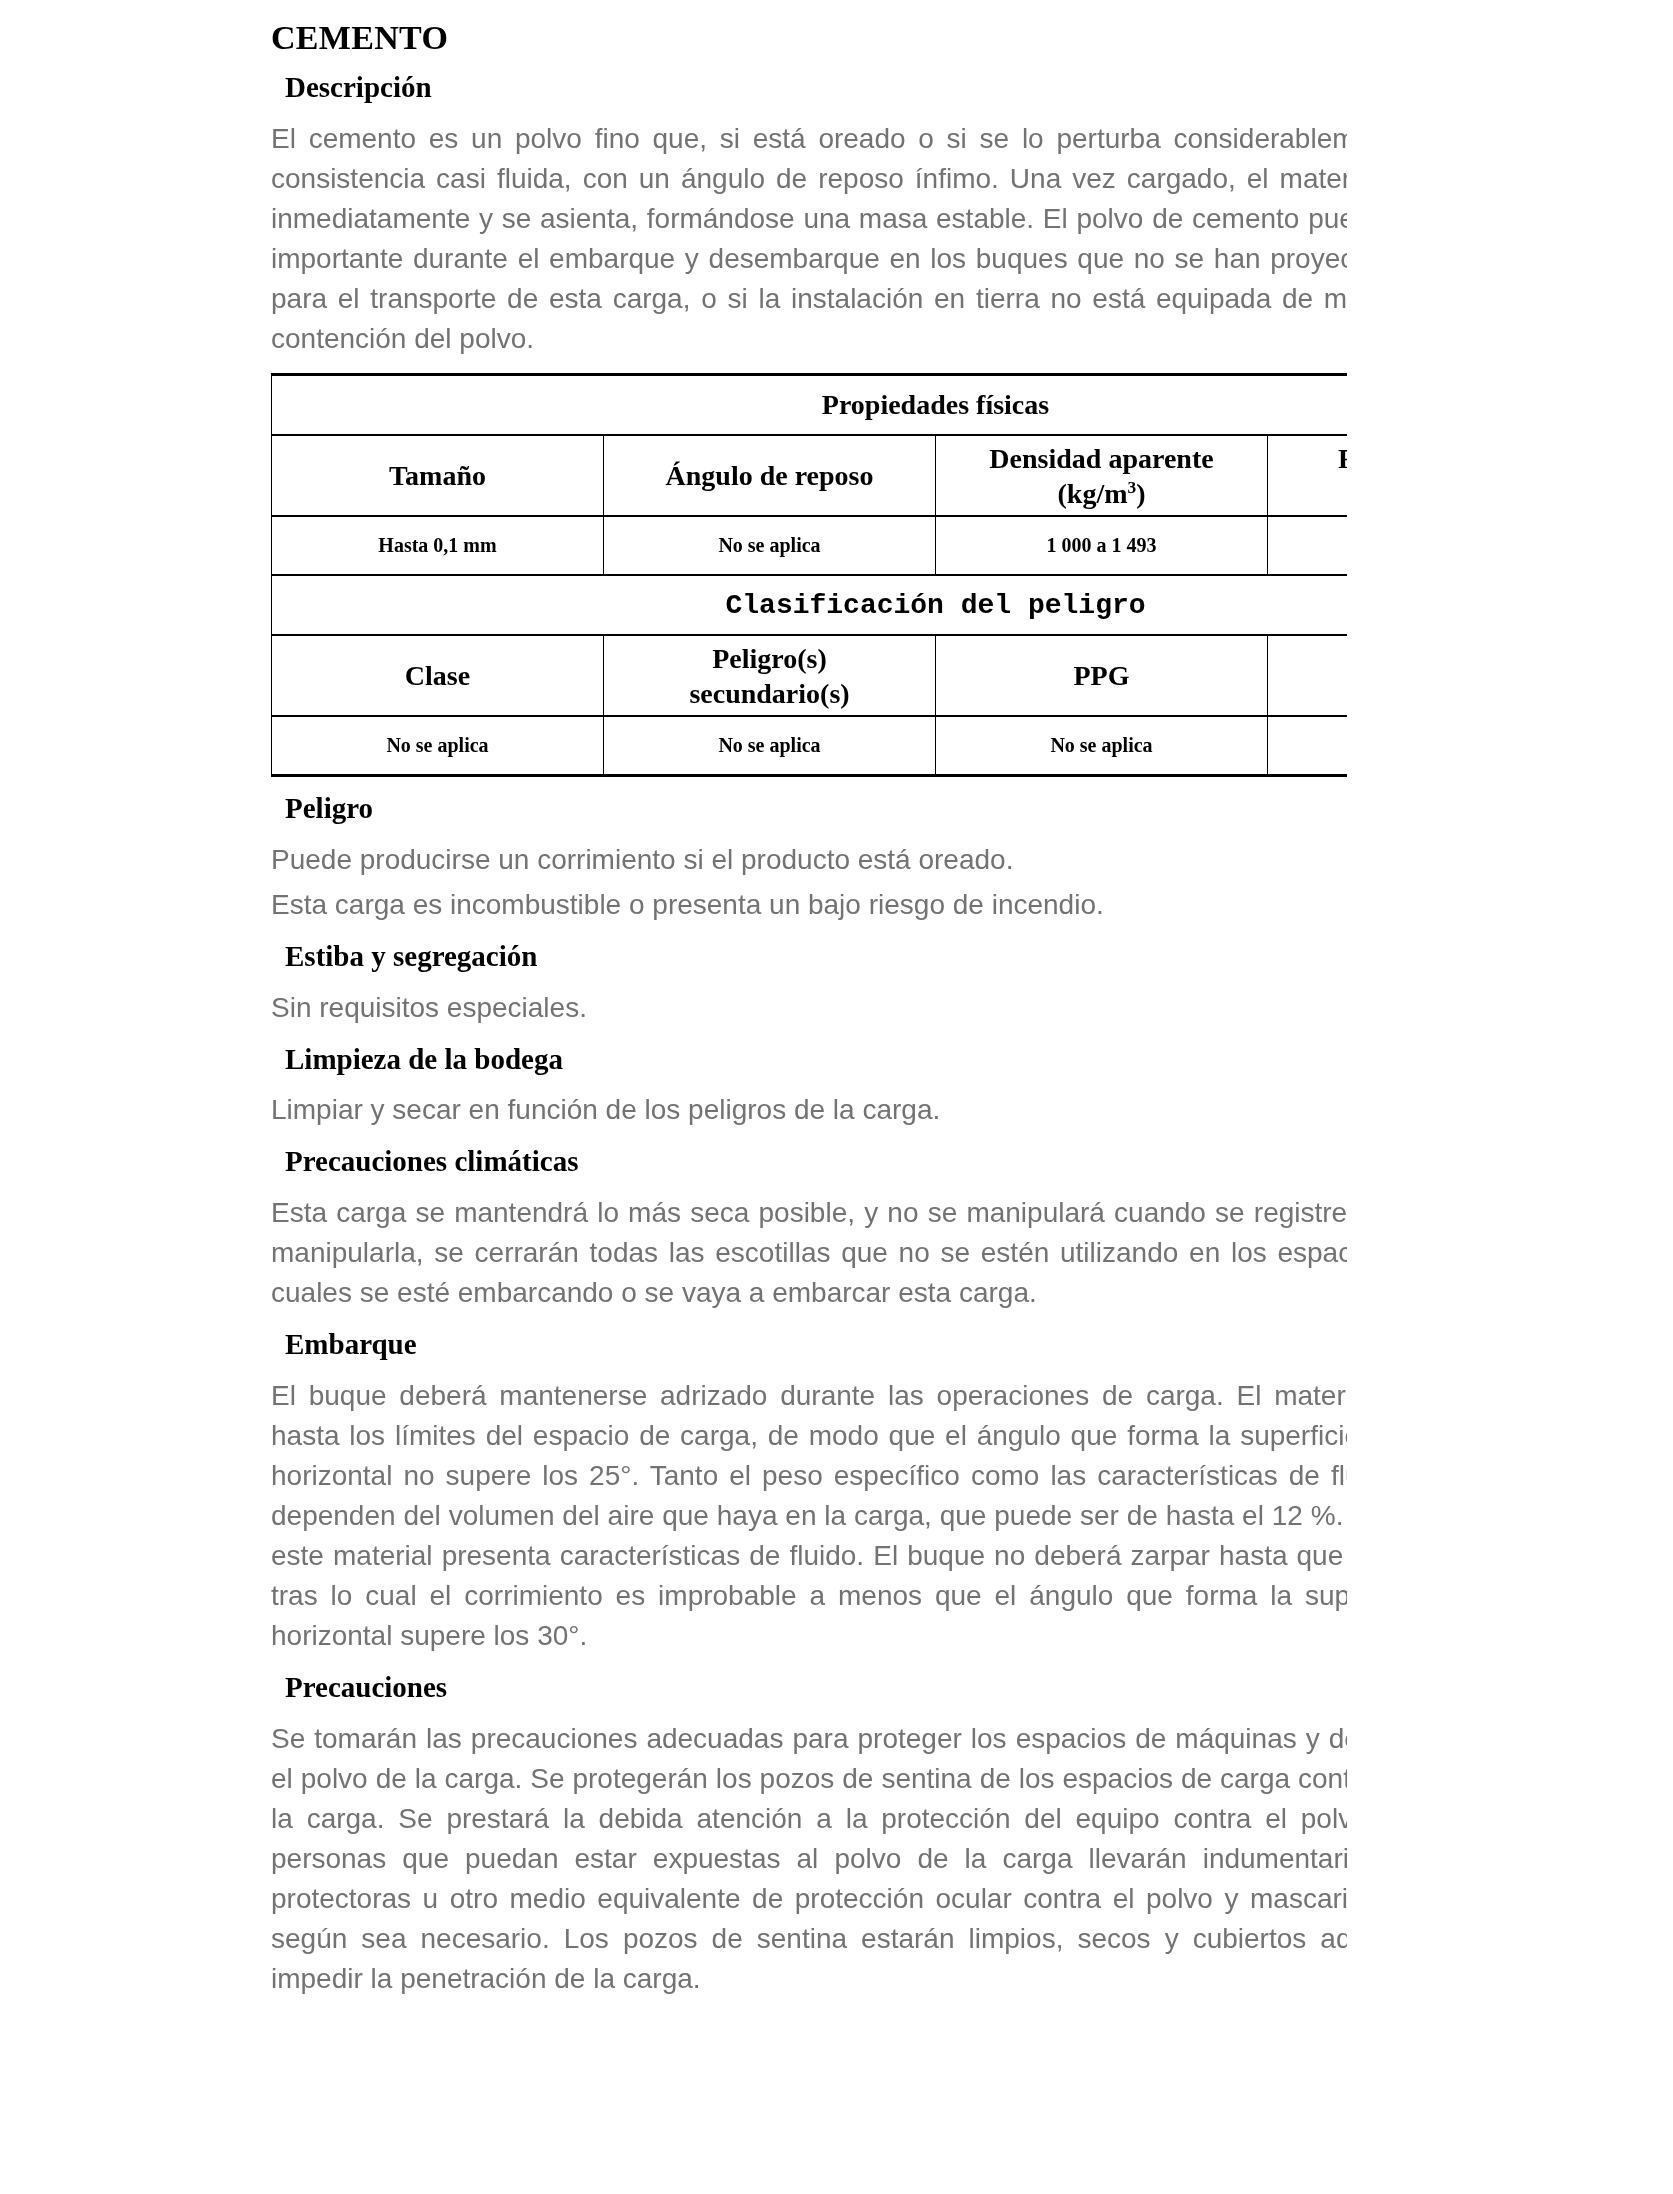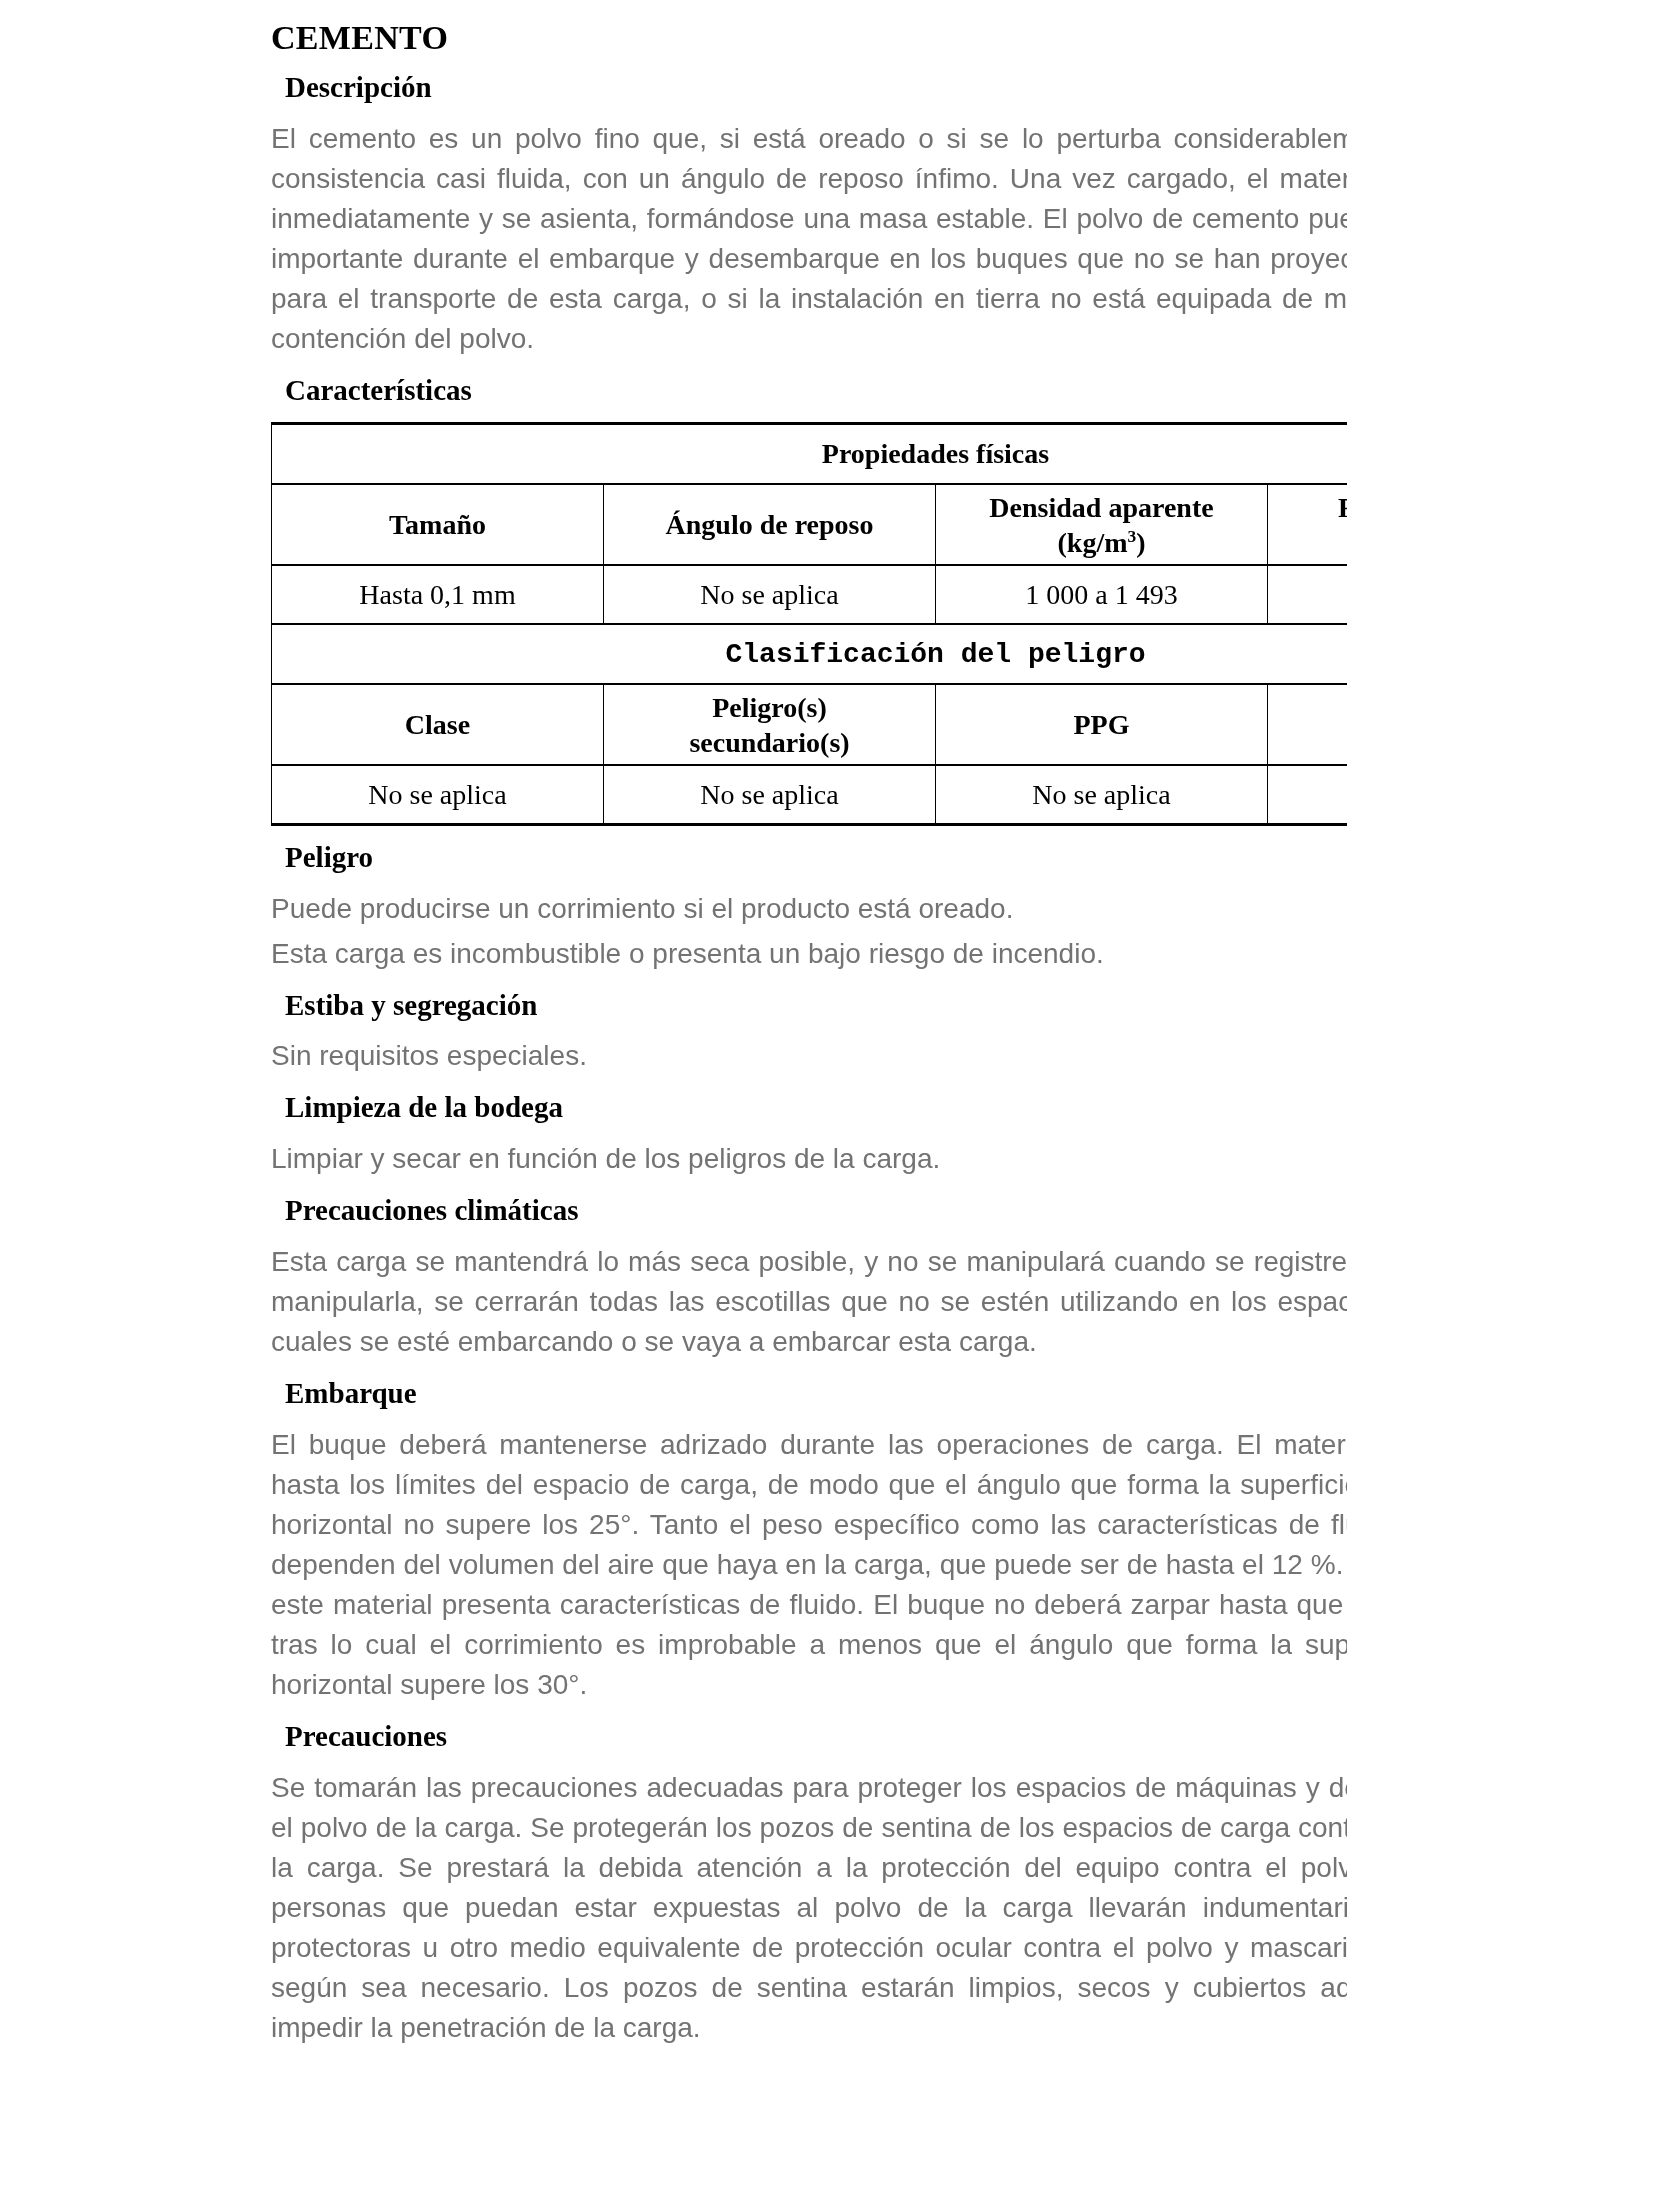--- a/index.html
+++ b/index.html
@@ -94,42 +94,41 @@
     font-family: Liberation Mono, monospace;
   }
   td.colhead {
     font-weight: bold;
     font-size: 28px;
     height: 79px;
     line-height: 35px;
     border-bottom-width: 2.4px !important;
   }
   td.datacell {
-    font-weight: normal;
-    font-size: 28px;
+    font-weight: bold;
+    font-size: 20px;
     height: 57px;
     border-bottom-width: 2.4px !important;
   }
   td.datacell.last {
     border-bottom-width: 3.2px !important;
   }
   sup { font-size: 0.62em; vertical-align: super; line-height: 0; }
 </style>
 </head>
 <body>
 
 <div class="page">
   <div class="content">
 
     <h1 class="doc-title">CEMENTO</h1>
 
     <h2 class="section-heading gap-title-to-desc">Descripción</h2>
     <p class="body-text">El cemento es un polvo fino que, si está oreado o si se lo perturba considerablemente, adquiere una consistencia casi fluida, con un ángulo de reposo ínfimo. Una vez cargado, el material se desairea casi inmediatamente y se asienta, formándose una masa estable. El polvo de cemento puede ser un problema importante durante el embarque y desembarque en los buques que no se han proyectado especialmente para el transporte de esta carga, o si la instalación en tierra no está equipada de medios especiales de contención del polvo.</p>
 
-    <h2 class="section-heading gap-before-heading">Características</h2>
 
     <table class="props">
       <colgroup>
         <col class="c1">
           <col class="c2">
           <col class="c3">
           <col class="c4">
       </colgroup>
       <tbody>
         <tr>

